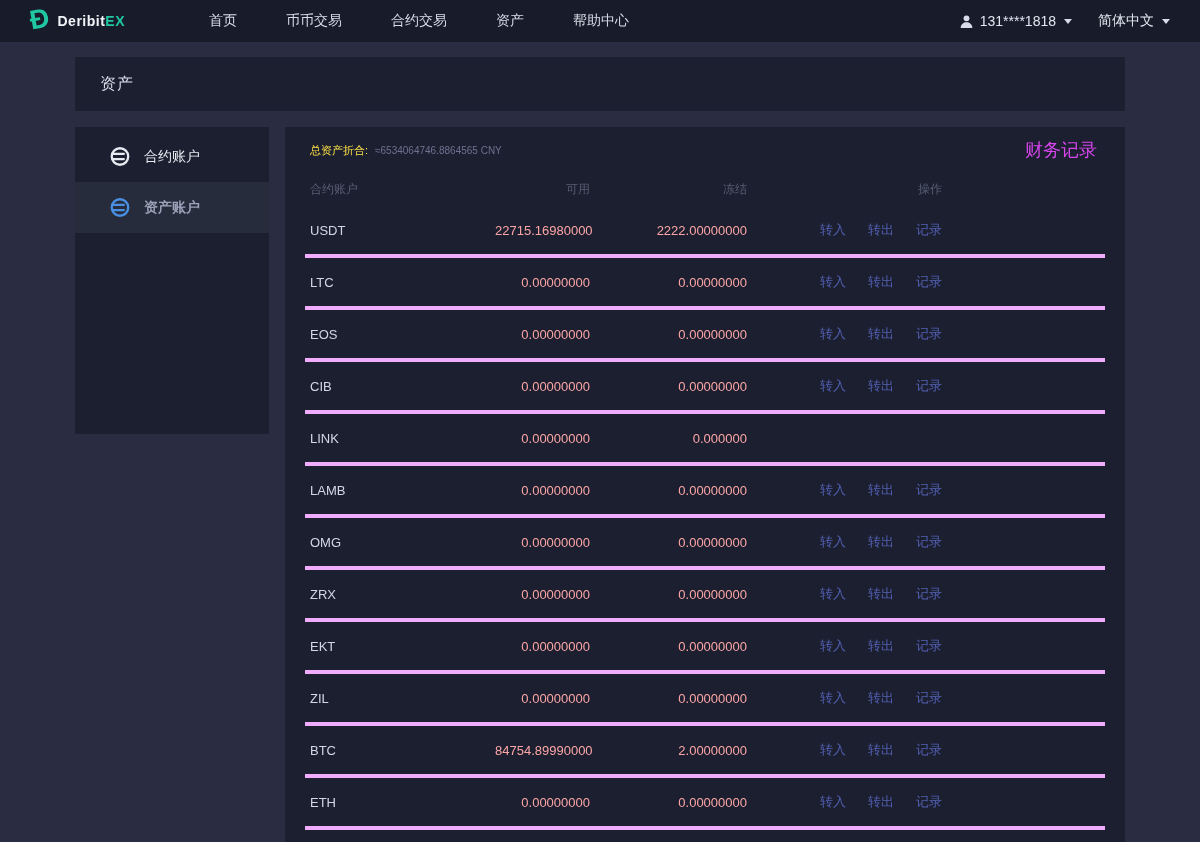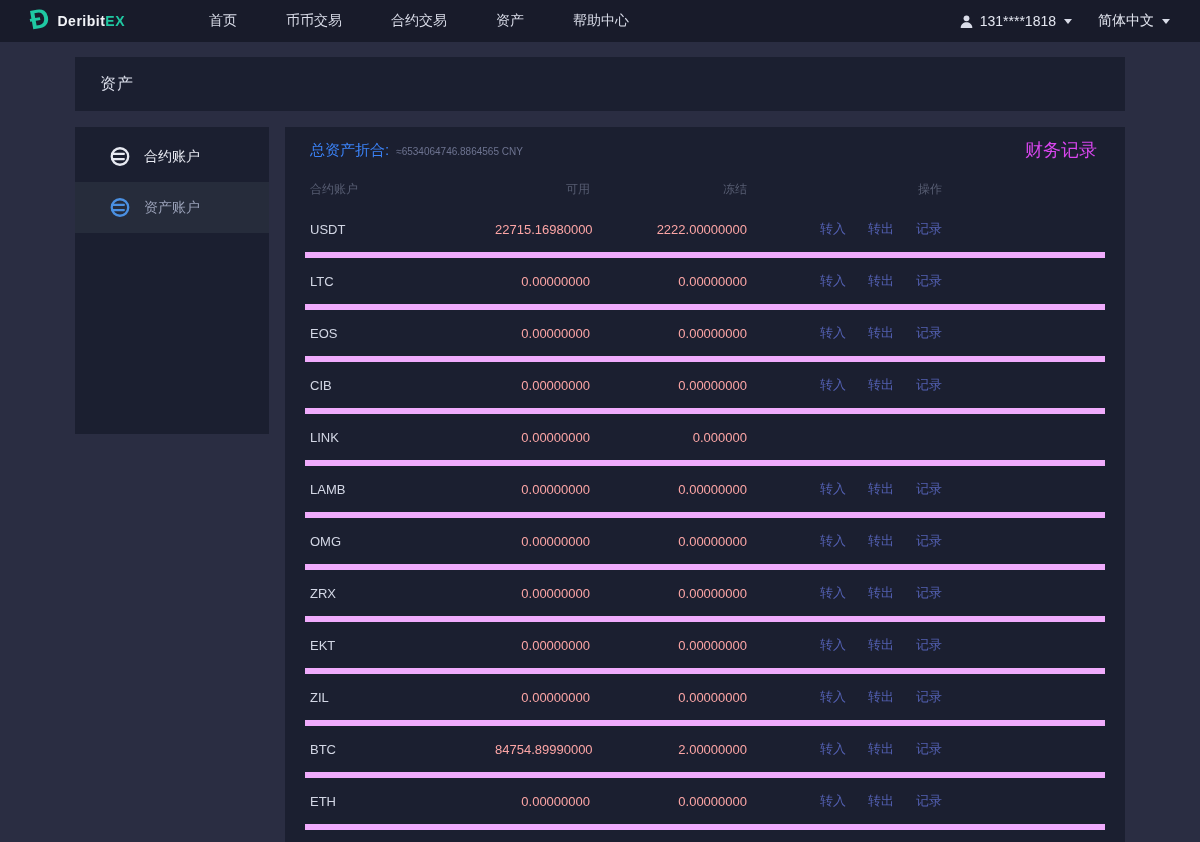--- a/index.html
+++ b/index.html
@@ -44,44 +44,44 @@
   .layout { display:flex; gap:16px; align-items:flex-start; }
 
   
   .sidebar { width:194px; height:307px; background:#1b1f30; padding-top:4px; flex:none; }
   .side-item {
     height:51px; display:flex; align-items:center; gap:13px;
     padding-left:33px; cursor:pointer;
     color:#e8eaf2; font-size:14px;
   }
   .side-item .coin-icon { width:23px; height:23px; color:#e8eaf2; }
-  .side-item.active { background:#262c3b; }
+  .side-item.active { background:#262c3b;font-weight:bold; }
   .side-item.active .coin-icon { color:#4a90e2; }
   .side-item.active .side-label { color:#9aa1b8; }
 
   
   .main-panel { flex:1; background:#1b1f30; min-height:715px; padding-bottom:40px; }
   .main-header {
     height:46px; display:flex; align-items:center; justify-content:space-between;
     padding:0 28px 0 25px;
   }
   .total-wrap { display:flex; align-items:baseline; gap:7px; }
-  .total-label { font-size:15px; color:#3b82f6; }
+  .total-label { font-size:11px; color:#fde047; }
   .total-value { font-size:10px; color:#6d7390; }
   .records-link { font-size:18px; color:#d946ef; cursor:pointer; text-decoration:none; }
 
   .trow {
     display:grid;
     grid-template-columns:185px 95px 157px 195px 1fr;
     align-items:center;
     margin:0 20px; padding-left:5px;
   }
   .thead { height:33px; font-size:12px; color:#575d72; }
   .cell-r { text-align:right; }
-  .data-row { height:52px; border-bottom:6px solid #f0abfc; font-size:13px; color:#ccd1e0; }
+  .data-row { height:52px; border-bottom:4px solid #f0abfc; font-size:13px; color:#ccd1e0; }
   .coin-name { color:#d3d7e5; }
   .num { color:#fca5a5; }
   .actions-cell { display:flex; justify-content:flex-end; }
   .links { display:flex; gap:22px; }
   .action-link { color:#5360b2; font-size:13px; cursor:pointer; text-decoration:none;text-align:right; }
 </style>
 </head>
 <body>
 
 <nav class="navbar">

